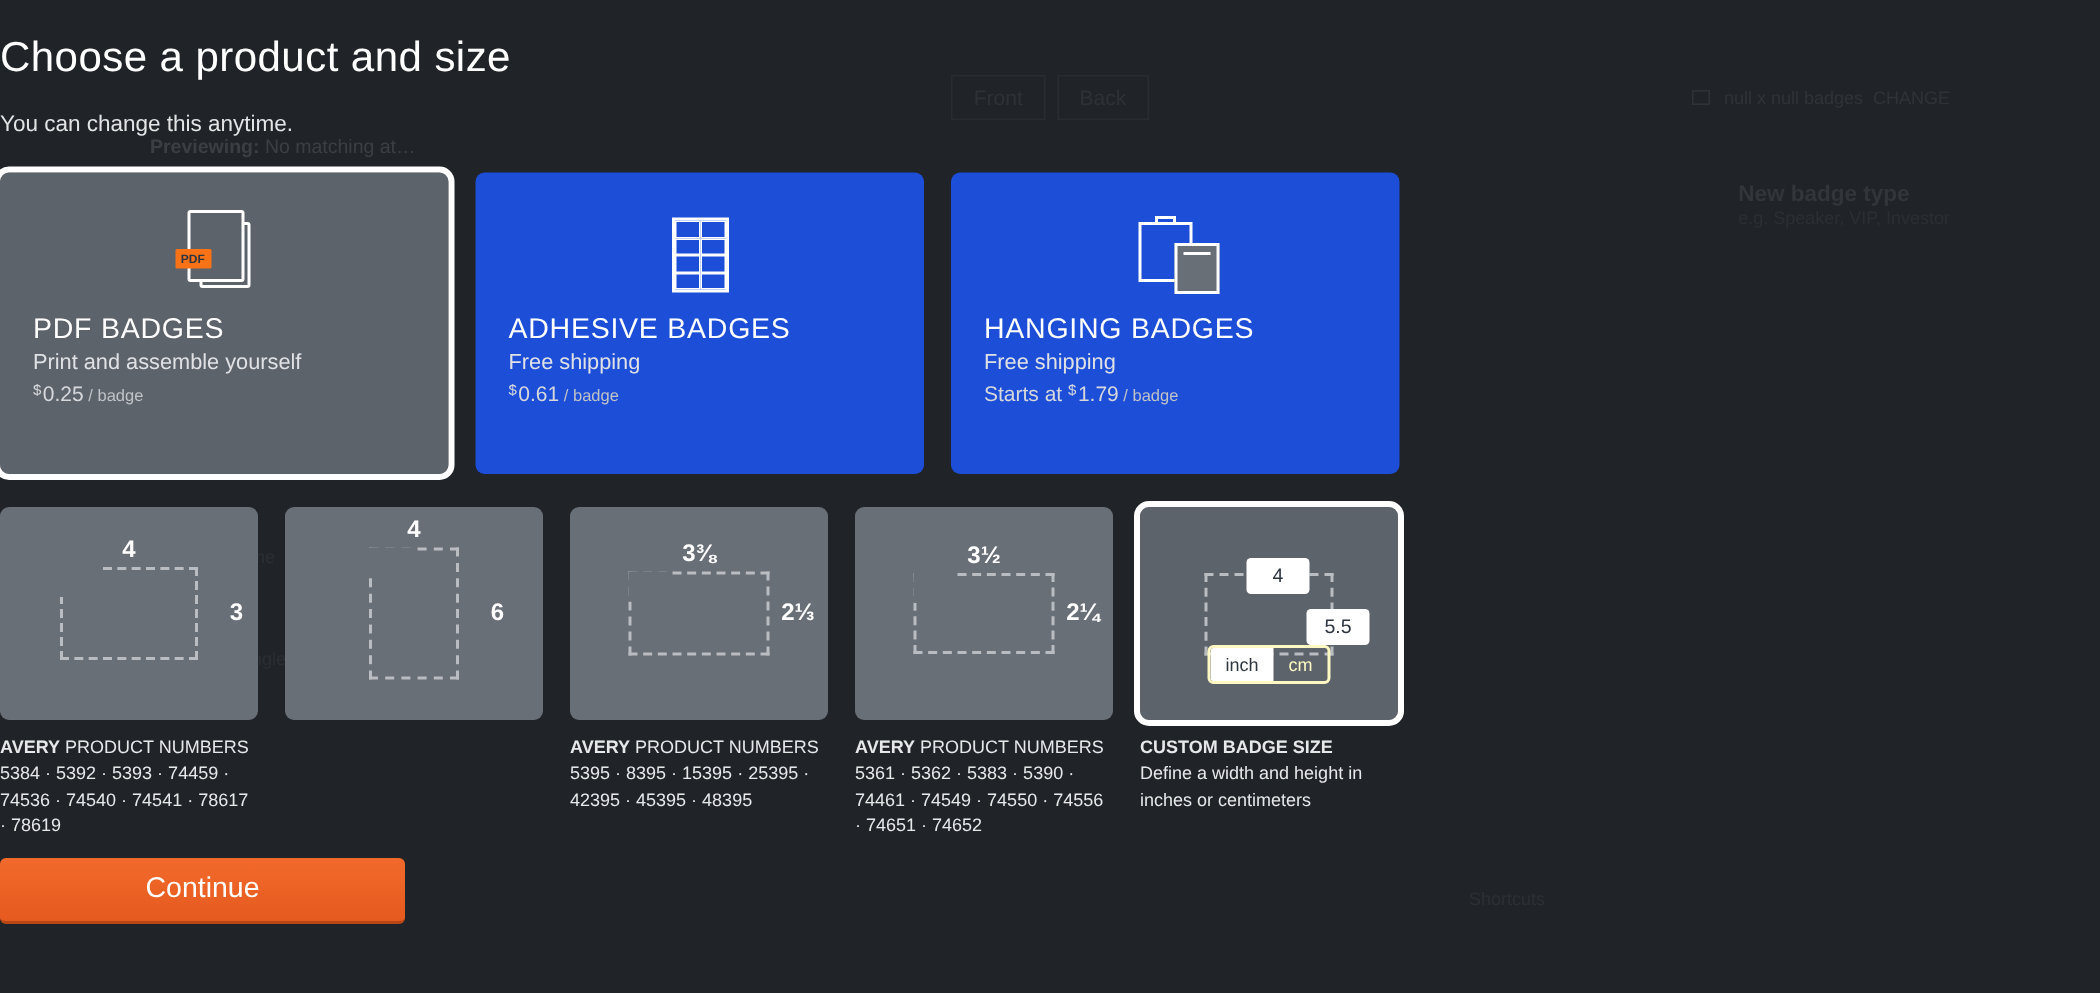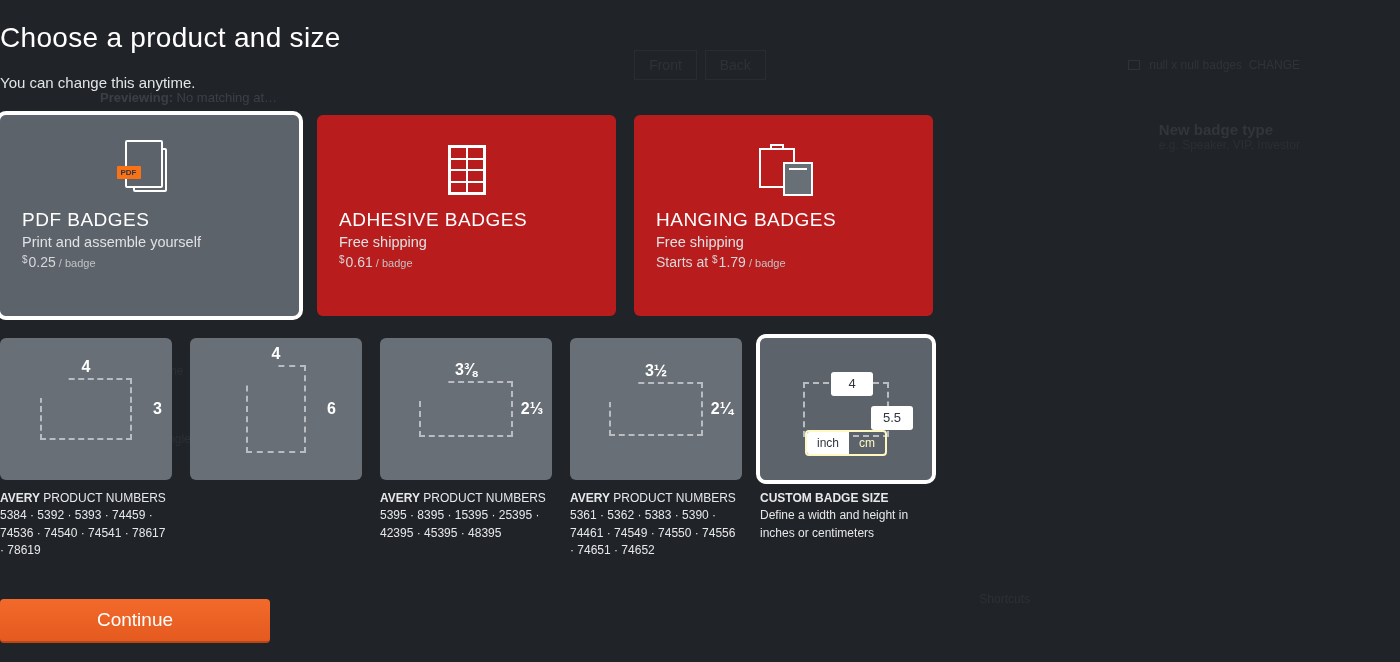--- a/index.html
+++ b/index.html
@@ -23,21 +23,21 @@
   .bg-badge { font-size: 12px; color: #565d64; position: absolute; right: 100px; top: 58px; }
   .bg-shortcuts { position: absolute; right: 370px; bottom: 56px; font-size: 12px; color: #50565d; }
 
   
   .modal-wrap { position: absolute; inset: 0; display: flex; flex-direction: column; padding-top: 22px; }
   .title { font-size: 28px; font-weight: 300; color: #fff; letter-spacing: .3px; }
   .subtitle { font-size: 15px; color: #e2e4e6; margin-top: 20px; font-weight: 300; }
 
   .products { display: flex; gap: 18px; margin-top: 24px; }
   .product-card {
-    width: 299px; height: 201px; border-radius: 6px; background: #b91c1c;
+    width: 299px; height: 201px; border-radius: 6px; background: #1d4ed8;
     padding: 22px 22px 16px 22px; color: #fff; display: flex; flex-direction: column;
     cursor: pointer; position: relative;
   }
   .product-card.selected { outline: 4px solid #fff; background: #5d636b; }
   .prod-illus { height: 66px; display: flex; justify-content: center; align-items: center; }
   .prod-label { font-size: 19px; font-weight: 300; letter-spacing: .5px; margin-top: 6px; }
   .prod-sub { font-size: 14.5px; color: #dfe1e4; margin-top: 3px; font-weight: 300; }
   .prod-price { font-size: 14px; color: #d6d8db; margin-top: 4px; font-weight: 300; }
   .prod-price .ds { font-size: 10px; vertical-align: 4px; margin-right: 1px; }
   .prod-price .per { font-size: 11px; color: #c0c3c7; }
@@ -73,21 +73,21 @@
   
   .custom-card .dash-box { width: 86px; height: 55px; }
   .custom-card .inbox { position: absolute; background: #fff; border-radius: 3px; width: 42px; height: 24px; display: flex; align-items: center; justify-content: center; color: #2f3640; font-size: 13px; }
   .custom-card .inbox.winp { top: -12px; left: 26px; }
   .custom-card .inbox.hinp { right: -26px; top: 22px; }
   .unit-toggle { position: absolute; bottom: 24px; left: 50%; transform: translateX(-50%); display: flex; border: 2px solid #fef9c3; border-radius: 4px; overflow: hidden; }
   .unit-toggle .u { padding: 4px 10px; font-size: 12px; color: #2f3640; background: #fff; cursor: pointer; }
   .unit-toggle .u.off { background: transparent; color: #fef9c3; }
 
   .continue {
-    margin-top: 39px; width: 270px; height: 44px; border: none; border-radius: 4px;
+    margin-top: 12px; width: 270px; height: 44px; border: none; border-radius: 4px;
     background: linear-gradient(#f26a2b, #e55a1f); color: #fff; font-size: 19px; font-weight: 500;
     cursor: pointer; border-bottom: 2px solid #b94716;
   }
 </style>
 </head>
 <body>
 
 <div class="bg">
   <div class="bg-tabs">
     <span>Front</span>

